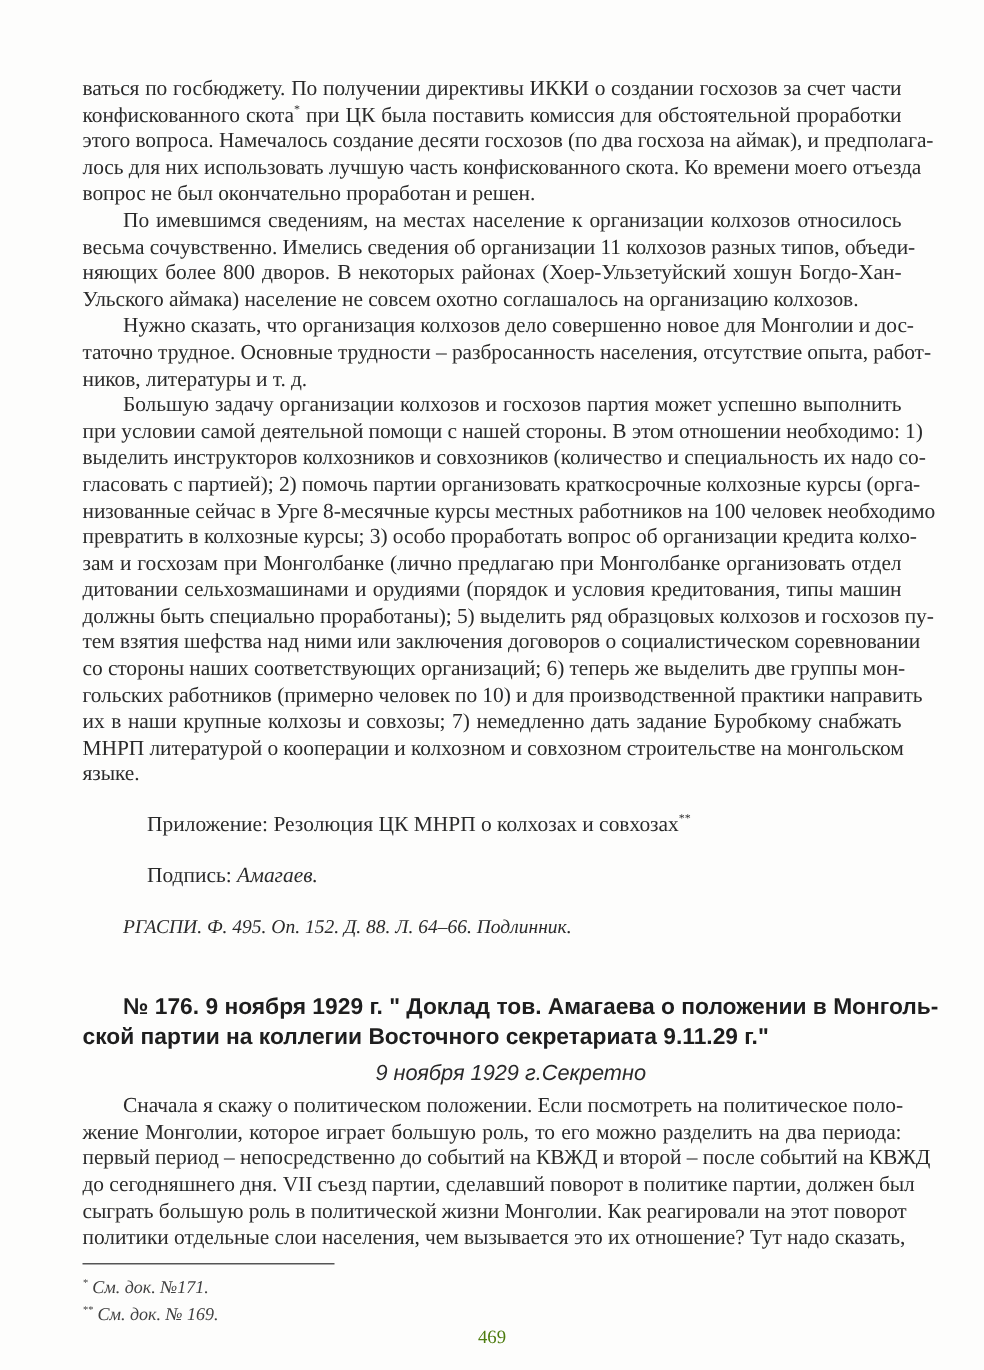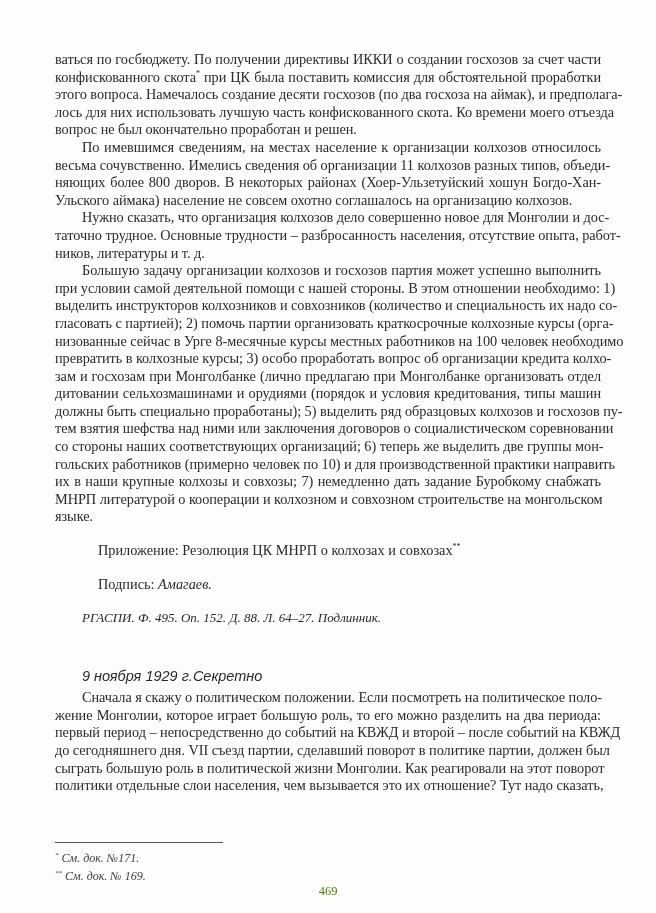--- a/index.html
+++ b/index.html
@@ -18,21 +18,21 @@
     .app-line { font-size: 14.3px; line-height: 17.6px; margin: 16px; padding-left: 27px; }
     .ital { font-style: italic; }
     .archive { font-size: 13px; font-style: italic; padding-left: 27px; margin-top: 6px; line-height: 17px; }
     .doc-title {
       font-family: "Liberation Sans", "DejaVu Sans", sans-serif; font-weight: bold;
       font-size: 15.2px; line-height: 20px; color: #1e1e1e; margin: 0;
     }
     .doc-title .line { display: block; white-space: nowrap; }
     .doc-title .line.first { padding-left: 27px; }
     .meta-row {
-      display: flex; justify-content: flex-start;
+      display: flex; justify-content: center;
       font-family: "Liberation Sans", "DejaVu Sans", sans-serif; font-style: italic;
       font-size: 14.5px; color: #2a2a2a; padding-left: 27px; margin-top: 6px; margin-bottom: 5px; padding-right: 2px;
     }
     .footnote-rule { position: absolute; left: 55px; top: 842px; width: 168px; border-top: 1px solid #555; }
     .footnotes { position: absolute; left: 55px; top: 848px; font-size: 12px; line-height: 14.5px; color: #404040; font-style: italic; }
     .footnotes sup { font-size: 7px; vertical-align: 5px; }
     .page-number { position: absolute; left: 0; width: 656px; top: 884px; text-align: center; font-size: 12.5px; color: #4d7c0f; }
     sup.mark { font-size: 8px; vertical-align: 6px; line-height: 0; }
   </style>
 </head>
@@ -75,24 +75,28 @@
     <span class="line">со стороны наших соответствующих организаций; 6) теперь же выделить две группы мон-</span>
     <span class="line">гольских работников (примерно человек по 10) и для производственной практики направить</span>
     <span class="line">их в наши крупные колхозы и совхозы; 7) немедленно дать задание Буробкому снабжать</span>
     <span class="line">МНРП литературой о кооперации и колхозном и совхозном строительстве на монгольском</span>
     <span class="line last">языке.</span>
   </div>
 
   <p class="app-line"><span>Приложение: Резолюция ЦК МНРП о колхозах и совхозах</span><sup class="mark">**</sup></p>
   <p class="app-line"><span>Подпись: </span><span class="ital">Амагаев.</span></p>
 
-  <div class="archive">РГАСПИ. Ф. 495. Оп. 152. Д. 88. Л. 64–27. Подлинник.</div>
+  <div class="archive">РГАСПИ. Ф. 495. Оп. 152. Д. 88. Л. 64–66. Подлинник.</div>
 
   <div style="height: 36px;"></div>
 
+  <h2 class="doc-title">
+    <span class="line first">№ 176. 9 ноября 1929 г. " Доклад тов. Амагаева о положении в Монголь-</span>
+    <span class="line">ской партии на коллегии Восточного секретариата 9.11.29 г."</span>
+  </h2>
 
   <div class="meta-row">
     <span>9 ноября 1929 г.</span>
     <span>Секретно</span>
   </div>
 
   <div class="p">
     <span class="line first">Сначала я скажу о политическом положении. Если посмотреть на политическое поло-</span>
     <span class="line">жение Монголии, которое играет большую роль, то его можно разделить на два периода:</span>
     <span class="line">первый период – непосредственно до событий на КВЖД и второй – после событий на КВЖД</span>

